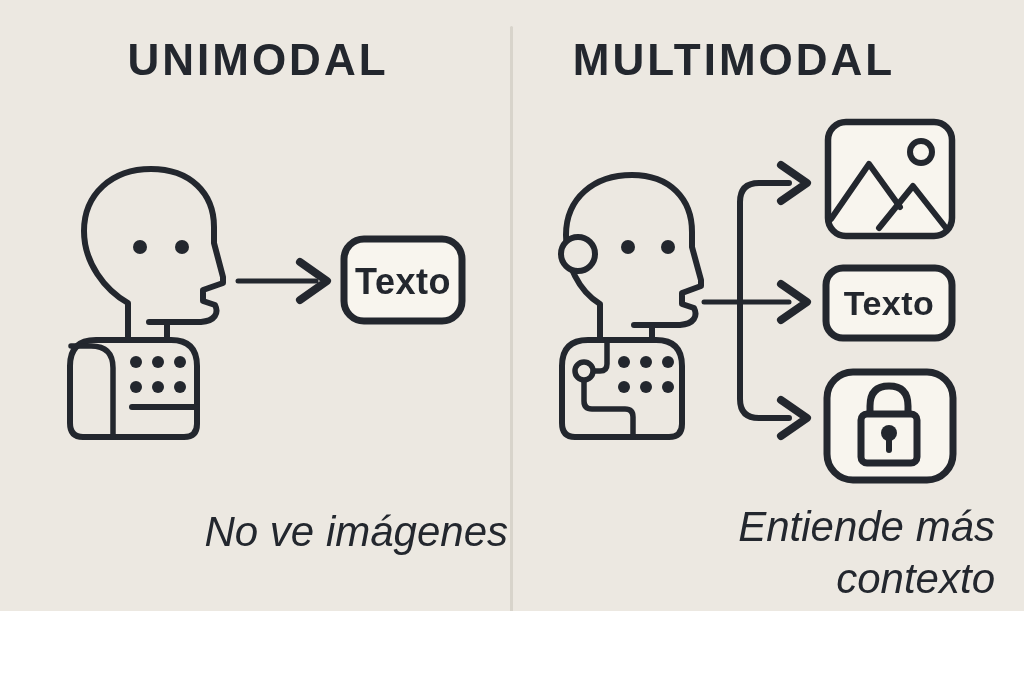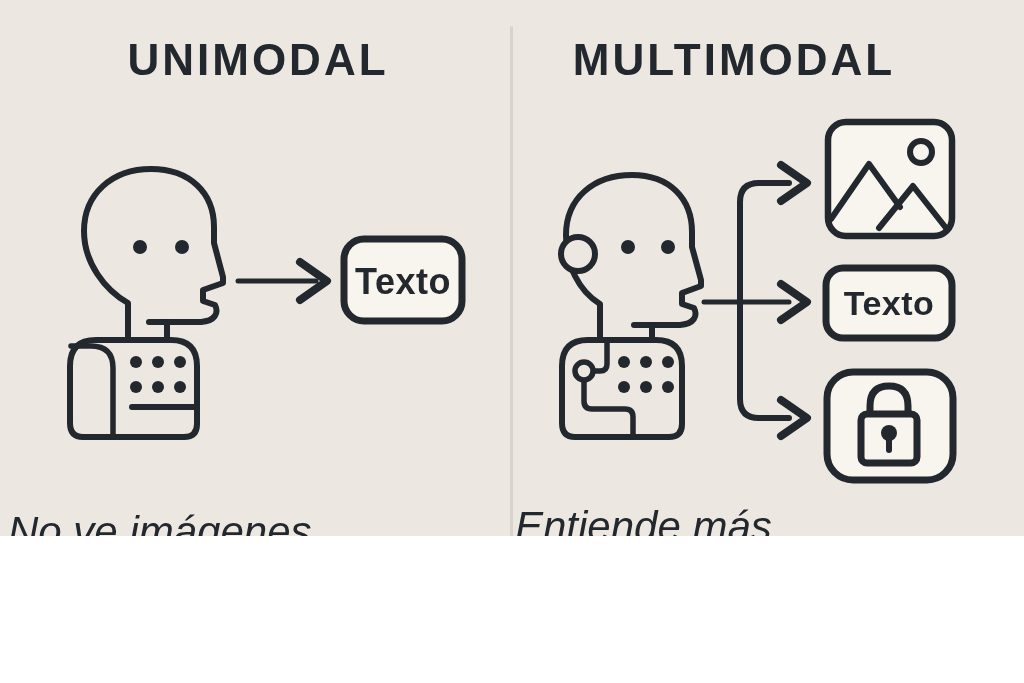--- a/index.html
+++ b/index.html
@@ -4,36 +4,36 @@
 <style>
   :root{
     --background:#ece8e1;
     --ink:#23272e;
     --box-fill:#f8f5ee;
     --divider:#d8d4cb;
   }
   html,body{margin:0;padding:0;}
   body{background:#fff;font-family:"Liberation Sans",sans-serif;}
   .canvas{
-    position:relative;width:1024px;height:536px;overflow:hidden;
+    position:relative;width:1024px;height:611px;overflow:hidden;
     background:var(--background);
   }
   .divider{
     position:absolute;left:510px;top:26px;width:3px;height:628px;
     background:var(--divider);border-radius:2px;
   }
   .title{
     position:absolute;margin:0;top:38px;text-align:center;
     font-size:44px;font-weight:700;letter-spacing:3px;line-height:1;
     color:var(--ink);
   }
   .title-left{left:2px;width:512px;}
   .title-right{left:496px;width:476px;}
   .caption{
-    position:absolute;margin:0;text-align:left;
+    position:absolute;margin:0;text-align:right;
     font-style:italic;font-size:42px;line-height:1.23;color:var(--ink);
     white-space:pre-line;
   }
   .caption-left{left:8px;width:500px;top:506px;}
   .caption-right{left:515px;width:480px;top:501px;}
   .art{position:absolute;left:0;top:0;width:1024px;height:683px;}
   .ln{stroke:var(--ink);fill:none;stroke-linecap:round;stroke-linejoin:round;}
   .dot{fill:var(--ink);stroke:none;}
   .boxfill{fill:var(--box-fill);stroke:var(--ink);stroke-linejoin:round;}
   .bgfill{fill:var(--background);stroke:var(--ink);}

